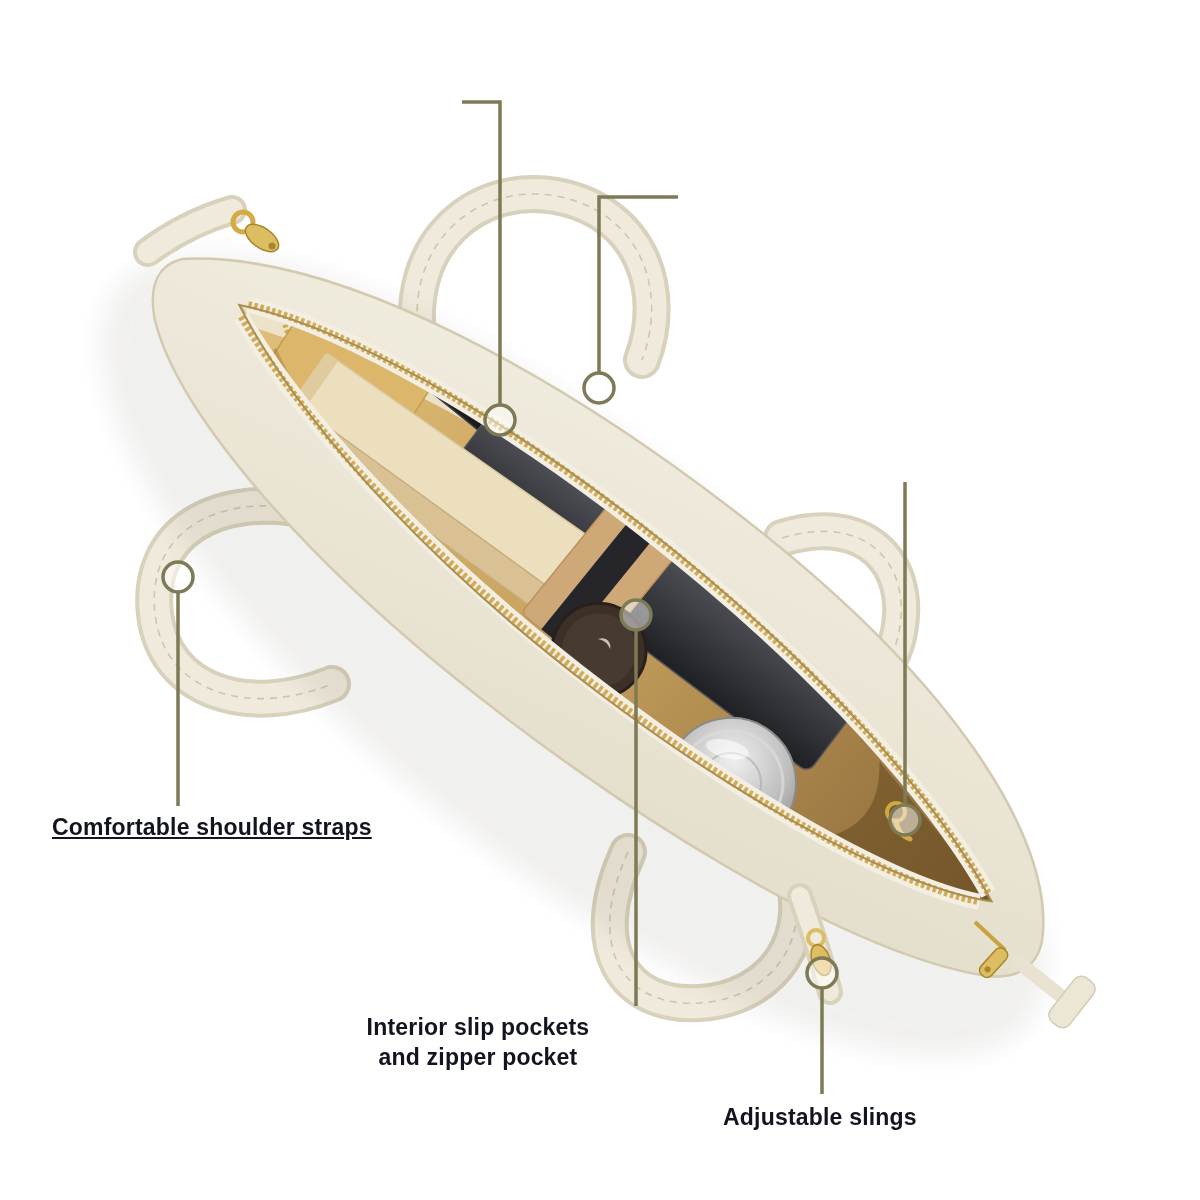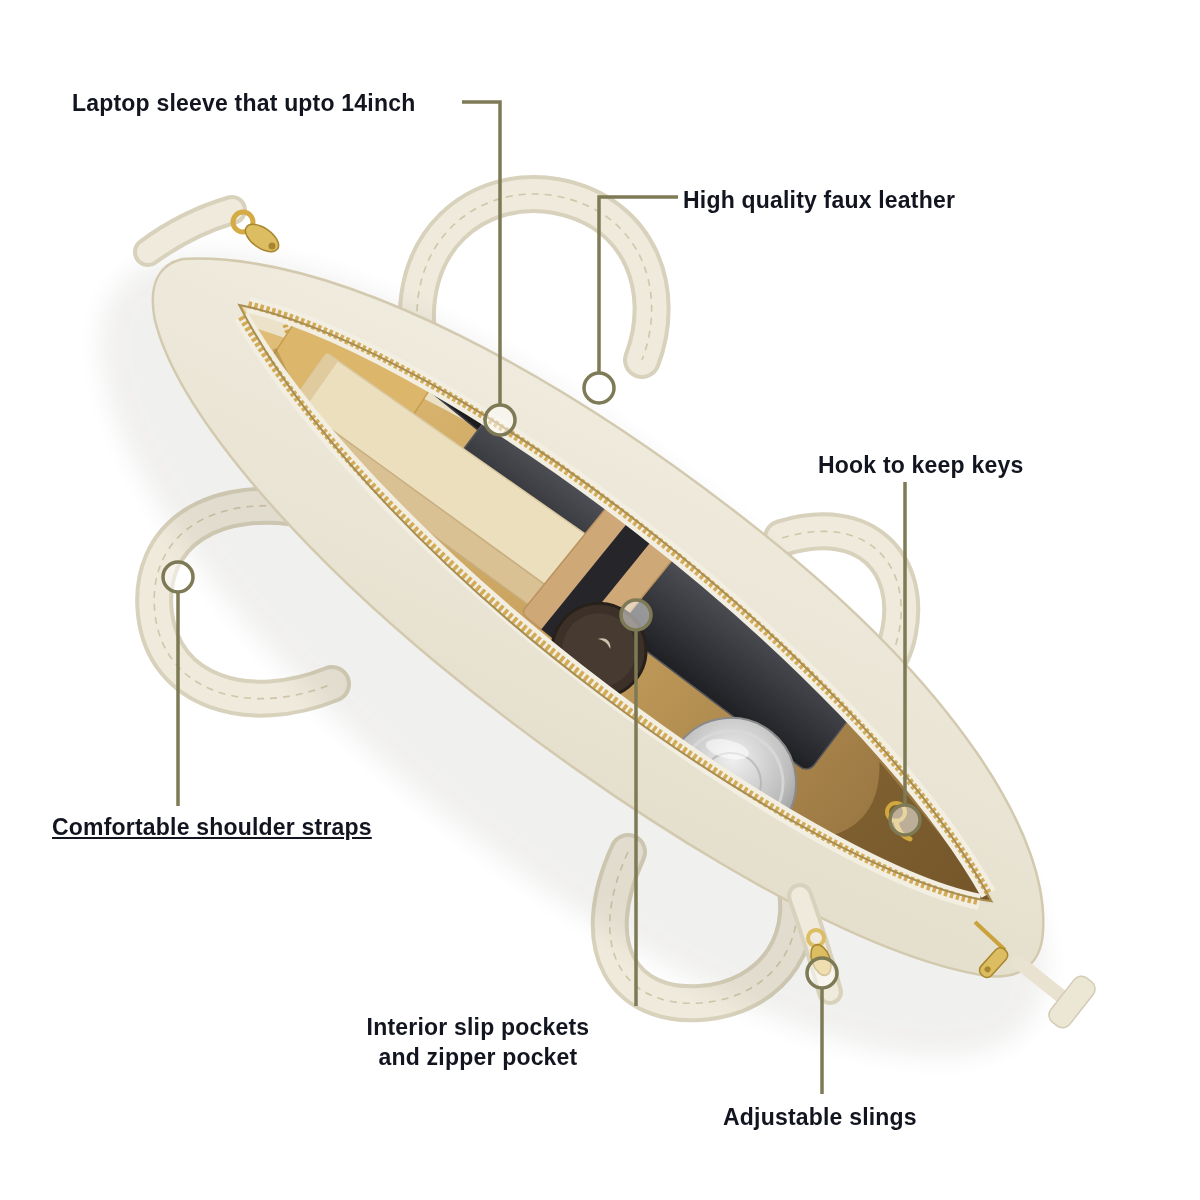--- a/index.html
+++ b/index.html
@@ -189,25 +189,22 @@
     <g fill="rgba(255,255,255,0.5)" stroke="#7d7a55" stroke-width="3.5">
       <circle cx="500" cy="420" r="15"></circle>
       <circle cx="599" cy="388" r="15"></circle>
       <circle cx="905" cy="820" r="15"></circle>
       <circle cx="178" cy="577" r="15"></circle>
       <circle cx="636" cy="615" r="15"></circle>
       <circle cx="822" cy="973" r="15"></circle>
     </g>
   </svg>
 
-  <div class="callout-label" style="left:72px;top:88px;">Laptop sleeve that upto 14inch</div>
-
-  <div class="callout-label" style="left:683px;top:185px;">High quality faux leather</div>
-
-  <div class="callout-label" style="left:818px;top:450px;">Hook to keep keys</div>
+
+
 
   <div class="callout-label" style="left:52px;top:812px;text-decoration:underline;">Comfortable shoulder straps</div>
 
   <div class="callout-label" style="left:723px;top:1102px;">Adjustable slings</div>
 
   <div class="callout-label center" style="left:333px;top:1012px;width:290px;">
     <span>Interior slip pockets</span><br>
     <span>and zipper pocket</span>
   </div>
 

